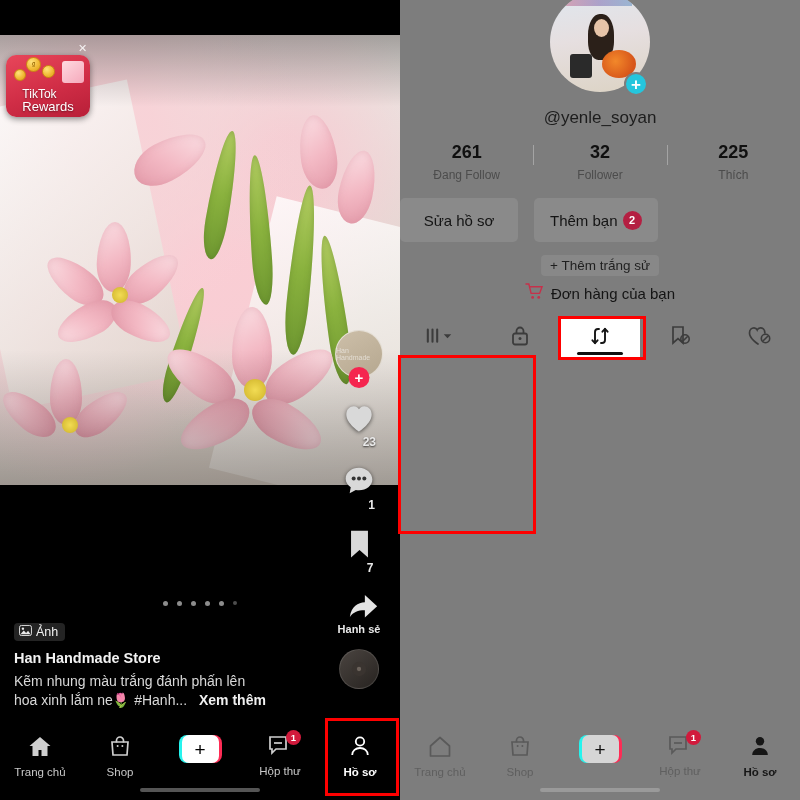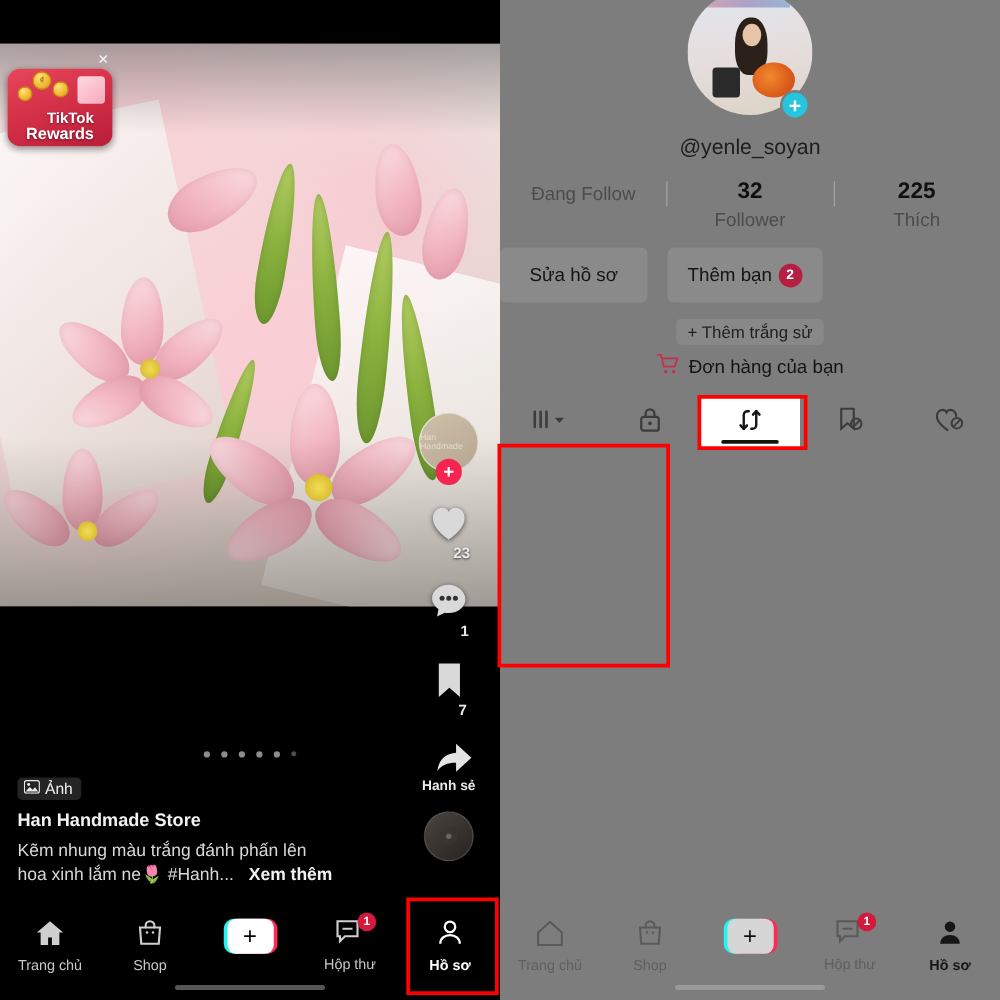--- a/index.html
+++ b/index.html
@@ -70,22 +70,22 @@
     background: radial-gradient(circle at 35% 30%, #ffe27a, #f0b731 60%, #d99d1d 100%);
     border: 1px solid #c98c14; font-size: 7px; color: #9a6b08;
     display: flex; align-items: center; justify-content: center; font-weight: bold;
   }
   .rewards-gift {
     position: absolute; right: 6px; top: 6px; width: 22px; height: 22px;
     background: linear-gradient(140deg, #ffd9e0, #f5a9bb);
     border-radius: 3px;
   }
   .rewards-text {
-    position: relative; z-index: 2; text-align: right; line-height: 1.02;
-    color: #fff; font-weight: bold; text-shadow: 0 1px 2px rgba(0,0,0,.45);
+    position: relative; z-index: 2; text-align: left; line-height: 1.02;
+    color: #fff; font-weight: normal; text-shadow: 0 1px 2px rgba(0,0,0,.45);
   }
   .rewards-text .l1 { font-size: 12px; display: block; }
   .rewards-text .l2 { font-size: 13px; display: block; }
   .rewards-close {
     position: absolute; left: 78px; top: 43px; z-index: 15;
     color: rgba(255,255,255,.85); font-size: 11px; line-height: 1;
   }
 
   
   .rail { position: absolute; right: 12px; top: 330px; width: 58px; z-index: 12;
@@ -199,21 +199,21 @@
     width: 24px; height: 24px; border-radius: 50%; background: #25c6dd;
     color: #fff; font-size: 17px; font-weight: bold; line-height: 1;
     display: flex; align-items: center; justify-content: center;
     border: 2px solid #7d7d7d;
   }
   .pf-handle { position: absolute; left: 0; right: 0; top: 108px; text-align: center;
                font-size: 17px; color: #1d1d1d; font-weight: 500; }
   .pf-stats { position: absolute; left: 0; right: 0; top: 142px; display: flex; }
   .pf-stat { flex: 1; text-align: center; position: relative; }
   .pf-stat .num { font-size: 18px; font-weight: bold; color: #101010; }
-  .pf-stat .lab { font-size: 15px; color: #4c4c4c; margin-top: 5px; }
+  .pf-stat .lab { font-size: 12px; color: #4c4c4c; margin-top: 5px; }
   .pf-stat + .pf-stat::before {
     content: ""; position: absolute; left: 0; top: 3px; width: 1px; height: 20px;
     background: rgba(255,255,255,.3);
   }
   .pf-actions { position: absolute; left: 0; right: 0; top: 198px;
                 display: flex; gap: 16px; }
   .pf-btn {
     background: #8a8a8a; border-radius: 5px; height: 44px; min-width: 118px;
     display: flex; align-items: center; justify-content: center; gap: 5px;
     font-size: 15px; color: #141414; padding: 0 16px;
@@ -464,20 +464,21 @@
         <div class="face"></div>
       <div class="bag"></div>
         <div class="bouquet"></div>
     </div>
     <div class="pf-plus">+</div>
 
     <div class="pf-handle">@yenle_soyan</div>
 
     <div class="pf-stats">
       <div class="pf-stat">
+        <div class="num">261</div>
         <div class="lab">Đang Follow</div>
       </div>
       <div class="pf-stat">
         <div class="num">32</div>
         <div class="lab">Follower</div>
       </div>
       <div class="pf-stat">
         <div class="num">225</div>
         <div class="lab">Thích</div>
       </div>

